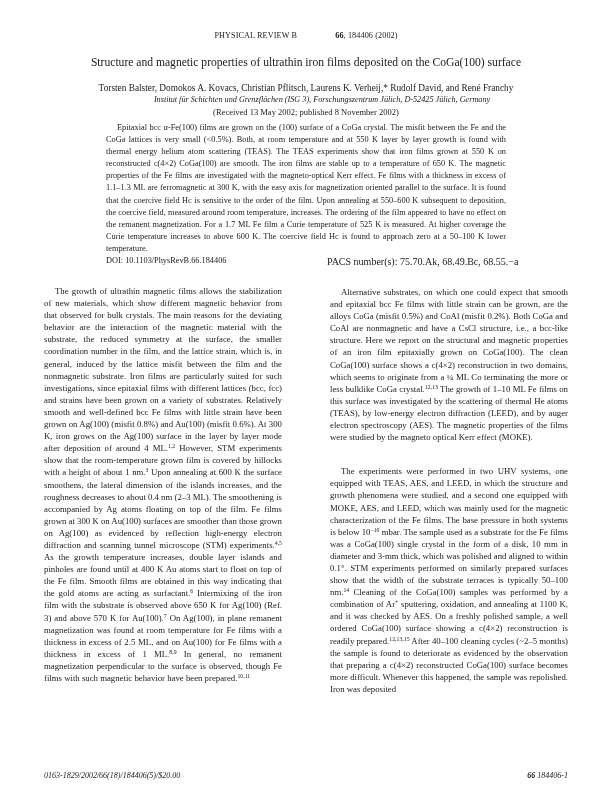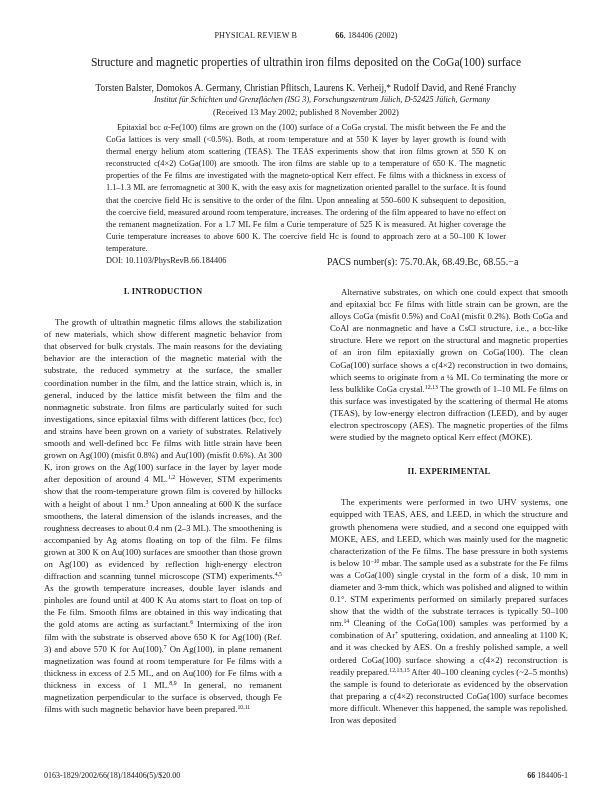--- a/index.html
+++ b/index.html
@@ -16,48 +16,46 @@
               text-align: justify; text-indent: 11px; }
   #doi { top: 256px; left: 106px; font-size: 8.3px; }
   #pacs { top: 256px; left: 327px; font-size: 10px; }
   .col { top: 285px; width: 238px; font-size: 8.75px; line-height: 12.1px; text-align: justify; }
   #col-left { left: 44px; }
   #col-right { left: 330px; top: 286px; }
   .sec-head { text-align: center; font-weight: bold; font-size: 8.5px; margin: 0 0 19px 0; letter-spacing: 0.2px; }
   .para { text-indent: 11px; margin: 0; hyphens: manual; }
   .gap { height: 22px; }
   sup { font-size: 5.8px; line-height: 0; vertical-align: 3.5px; }
-  .foot { top: 771px; font-size: 8px; }
+  .foot { top: 771px; font-size: 8px; font-style: italic; }
   #issn { left: 44px; }
   #pageid { left: 0; width: 568px; text-align: right; }
   #copyright { right: 33px; margin-top: 28px; }
   b.vol { font-weight: bold; padding-left: 36px; }
 </style>
 </head>
 <body>
 
 <div id="journal" class="abs center"><span>PHYSICAL REVIEW B</span> <b class="vol">66</b><span>, 184406 (2002)</span></div>
 
 <div id="title" class="abs center">Structure and magnetic properties of ultrathin iron films deposited on the CoGa(100) surface</div>
-<div id="authors" class="abs center">Torsten Balster, Domokos A. Germany, Christian Pflitsch, Laurens K. Verheij,* Rudolf David, and René Franchy</div>
+<div id="authors" class="abs center">Torsten Balster, Domokos A. Kovacs, Christian Pflitsch, Laurens K. Verheij,* Rudolf David, and René Franchy</div>
 <div id="affil" class="abs center">Institut für Schichten und Grenzflächen (ISG 3), Forschungszentrum Jülich, D-52425 Jülich, Germany</div>
 <div id="received" class="abs center">(Received 13 May 2002; published 8 November 2002)</div>
 
 <div id="abstract" class="abs">Epitaxial bcc α-Fe(100) films are grown on the (100) surface of a CoGa crystal. The misfit between the Fe and the CoGa lattices is very small (&lt;0.5%). Both, at room temperature and at 550 K layer by layer growth is found with thermal energy helium atom scattering (TEAS). The TEAS experiments show that iron films grown at 550 K on reconstructed c(4×2) CoGa(100) are smooth. The iron films are stable up to a temperature of 650 K. The magnetic properties of the Fe films are investigated with the magneto-optical Kerr effect. Fe films with a thickness in excess of 1.1–1.3 ML are ferromagnetic at 300 K, with the easy axis for magnetization oriented parallel to the surface. It is found that the coercive field Hc is sensitive to the order of the film. Upon annealing at 550–600 K subsequent to deposition, the coercive field, measured around room temperature, increases. The ordering of the film appeared to have no effect on the remanent magnetization. For a 1.7 ML Fe film a Curie temperature of 525 K is measured. At higher coverage the Curie temperature increases to above 600 K. The coercive field Hc is found to approach zero at a 50–100 K lower temperature.</div>
 
 <div id="doi" class="abs">DOI: 10.1103/PhysRevB.66.184406</div>
 <div id="pacs" class="abs">PACS number(s): 75.70.Ak, 68.49.Bc, 68.55.−a</div>
 
 <div id="col-left" class="abs col">
-  <div class="sec-head">I. INTRODUCTION</div>
   <p class="para"><span>The growth of ultrathin magnetic films allows the stabilization of new materials, which show different magnetic behavior from that observed for bulk crystals. The main reasons for the deviating behavior are the interaction of the magnetic material with the substrate, the reduced symmetry at the surface, the smaller coordination number in the film, and the lattice strain, which is, in general, induced by the lattice misfit between the film and the nonmagnetic substrate. Iron films are particularly suited for such investigations, since epitaxial films with different lattices (bcc, fcc) and strains have been grown on a variety of substrates. Relatively smooth and well-defined bcc Fe films with little strain have been grown on Ag(100) (misfit 0.8%) and Au(100) (misfit 0.6%). At 300 K, iron grows on the Ag(100) surface in the layer by layer mode after deposition of around 4 ML.</span><sup>1,2</sup><span> However, STM experiments show that the room-temperature grown film is covered by hillocks with a height of about 1 nm.</span><sup>3</sup><span> Upon annealing at 600 K the surface smoothens, the lateral dimension of the islands increases, and the roughness decreases to about 0.4 nm (2–3 ML). The smoothening is accompanied by Ag atoms floating on top of the film. Fe films grown at 300 K on Au(100) surfaces are smoother than those grown on Ag(100) as evidenced by reflection high-energy electron diffraction and scanning tunnel microscope (STM) experiments.</span><sup>4,5</sup><span> As the growth temperature increases, double layer islands and pinholes are found until at 400 K Au atoms start to float on top of the Fe film. Smooth films are obtained in this way indicating that the gold atoms are acting as surfactant.</span><sup>6</sup><span> Intermixing of the iron film with the substrate is observed above 650 K for Ag(100) (Ref. 3) and above 570 K for Au(100).</span><sup>7</sup><span> On Ag(100), in plane remanent magnetization was found at room temperature for Fe films with a thickness in excess of 2.5 ML, and on Au(100) for Fe films with a thickness in excess of 1 ML.</span><sup>8,9</sup><span> In general, no remanent magnetization perpendicular to the surface is observed, though Fe films with such magnetic behavior have been prepared.</span><sup>10,11</sup></p>
 </div>
 
 <div id="col-right" class="abs col">
   <p class="para"><span>Alternative substrates, on which one could expect that smooth and epitaxial bcc Fe films with little strain can be grown, are the alloys CoGa (misfit 0.5%) and CoAl (misfit 0.2%). Both CoGa and CoAl are nonmagnetic and have a CsCl structure, i.e., a bcc-like structure. Here we report on the structural and magnetic properties of an iron film epitaxially grown on CoGa(100). The clean CoGa(100) surface shows a c(4×2) reconstruction in two domains, which seems to originate from a ¼ ML Co terminating the more or less bulklike CoGa crystal.</span><sup>12,13</sup><span> The growth of 1–10 ML Fe films on this surface was investigated by the scattering of thermal He atoms (TEAS), by low-energy electron diffraction (LEED), and by auger electron spectroscopy (AES). The magnetic properties of the films were studied by the magneto optical Kerr effect (MOKE).</span></p>
   <div class="gap"></div>
-  <div class="sec-head">II. EXPERIMENTAL</div>
   <p class="para"><span>The experiments were performed in two UHV systems, one equipped with TEAS, AES, and LEED, in which the structure and growth phenomena were studied, and a second one equipped with MOKE, AES, and LEED, which was mainly used for the magnetic characterization of the Fe films. The base pressure in both systems is below 10</span><sup>−10</sup><span> mbar. The sample used as a substrate for the Fe films was a CoGa(100) single crystal in the form of a disk, 10 mm in diameter and 3-mm thick, which was polished and aligned to within 0.1°. STM experiments performed on similarly prepared surfaces show that the width of the substrate terraces is typically 50–100 nm.</span><sup>14</sup><span> Cleaning of the CoGa(100) samples was performed by a combination of Ar</span><sup>+</sup><span> sputtering, oxidation, and annealing at 1100 K, and it was checked by AES. On a freshly polished sample, a well ordered CoGa(100) surface showing a c(4×2) reconstruction is readily prepared.</span><sup>12,13,15</sup><span> After 40–100 cleaning cycles (~2–5 months) the sample is found to deteriorate as evidenced by the observation that preparing a c(4×2) reconstructed CoGa(100) surface becomes more difficult. Whenever this happened, the sample was repolished. Iron was deposited</span></p>
 </div>
 
 <div id="issn" class="abs foot">0163-1829/2002/66(18)/184406(5)/$20.00</div>
 <div id="pageid" class="abs foot"><b class="vol">66</b><span> 184406-1</span></div>
 <div id="copyright" class="abs foot">©2002 The American Physical Society</div>
 
 </body></html>

